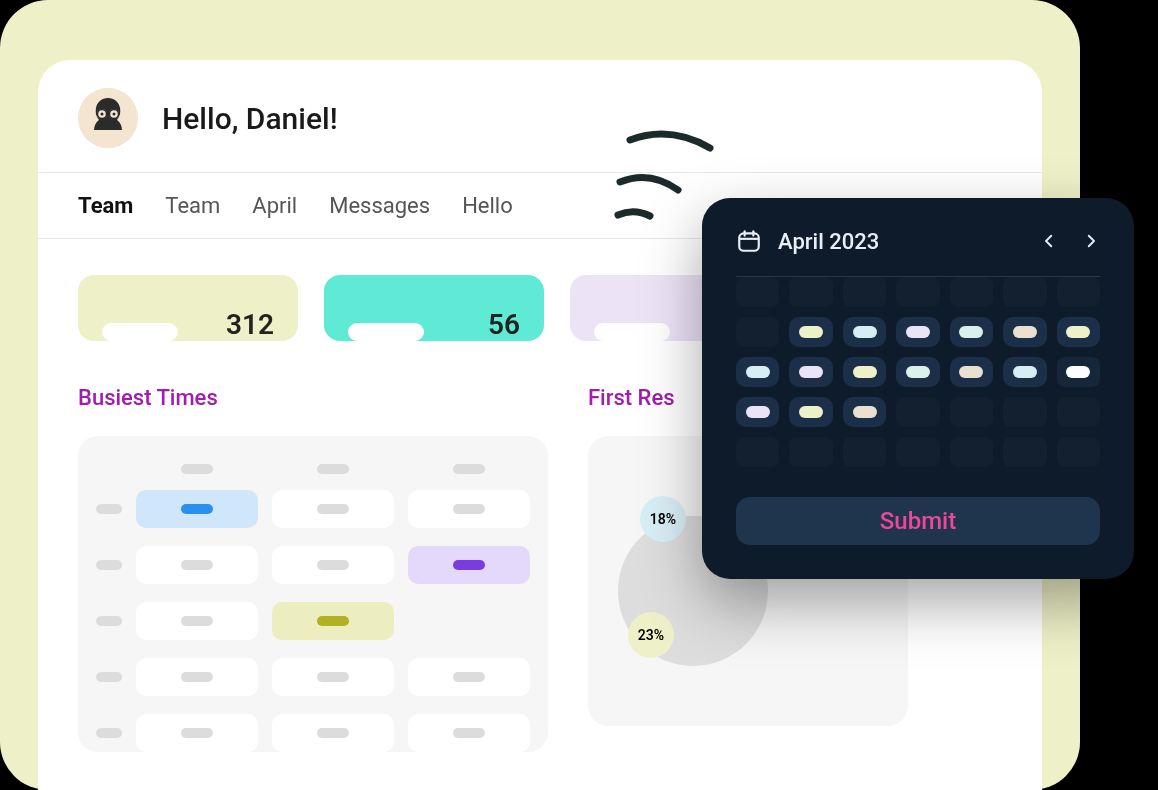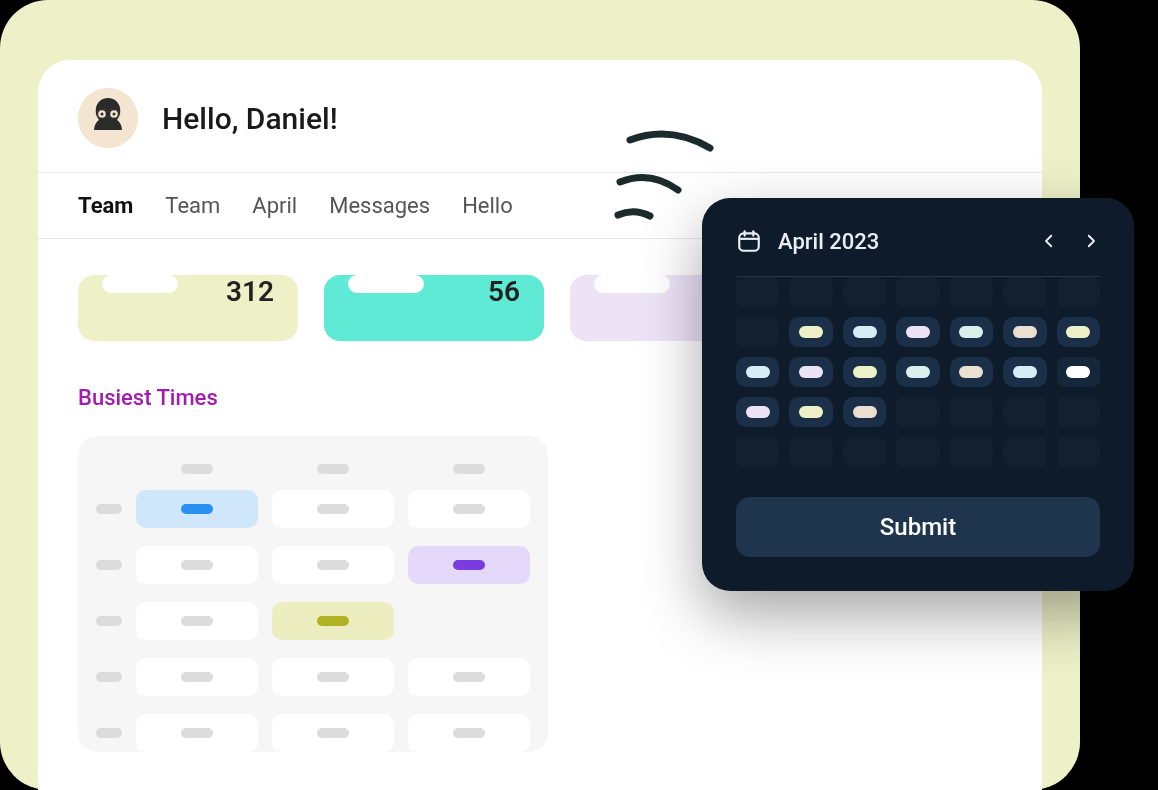--- a/index.html
+++ b/index.html
@@ -8,21 +8,21 @@
 .card { background:#fff; border-radius:32px 32px 0 0; width:100%; height:100%; overflow:hidden; }
 .hdr { display:flex; align-items:center; gap:24px; padding:28px 40px 24px 40px; border-bottom:1px solid #e8e8e8; }
 .avatar { width:60px; height:60px; border-radius:50%; background:#f5e6d3; position:relative; overflow:hidden; }
 .avatar svg { width:100%; height:100%; }
 .greet { font-size:30px; font-weight:500; color:#1a1a1a; }
 .tabs { display:flex; gap:32px; padding:20px 40px; border-bottom:1px solid #e8e8e8; }
 .tab { font-size:22px; color:#555; cursor:pointer; }
 .tab.active { font-weight:700; color:#111; }
 .body { padding:36px 40px 0 40px; }
 .stats { display:flex; gap:26px; margin-bottom:44px; }
-.stat { flex:0 0 220px; height:66px; border-radius:16px; display:flex; align-items:flex-start; padding:0 24px; gap:18px; }
+.stat { flex:0 0 220px; height:66px; border-radius:16px; display:flex; align-items:flex-end; padding:0 24px; gap:18px; }
 .stat .bar { flex:0 0 76px; height:18px; background:#fff; border-radius:10px; }
 .stat .num { font-size:28px; font-weight:600; color:#222; margin-left:auto; }
 .s0 { background:#eef0c7; }
 .s1 { background:#5eead4; }
 .s2 { background:#ece3f7; }
 .panels { display:flex; gap:40px; }
 .panel { }
 .plbl { font-size:22px; font-weight:500; color:#a21caf; margin-bottom:26px; }
 .bt { background:#f6f6f6; border-radius:20px; padding:26px 18px 0 18px; width:470px; }
 .btrow { display:flex; align-items:center; gap:14px; margin-bottom:18px; }
@@ -52,21 +52,21 @@
 .calnav { margin-left:auto; display:flex; gap:24px; }
 .chev { width:18px; height:18px; cursor:pointer; }
 .grid { display:grid; grid-template-columns:repeat(7,1fr); gap:10px 10px; margin-bottom:30px; }
 .day { height:30px; border-radius:8px; background:#17273b; display:flex; align-items:center; justify-content:center; }
 .day .dp { width:24px; height:12px; border-radius:6px; }
 .selgrp { background:#1b3048; border-radius:10px; }
 
 .c-cream .dp{background:#eef0c7;} .c-blue .dp{background:#d8eef5;} .c-lilac .dp{background:#ece3f7;} .c-mint .dp{background:#d9f1ea;} .c-beige .dp{background:#e9e0d2;} .c-white .dp{background:#fff;}
 .dim { background:#13202f; }
 .dim .dp { background:transparent; }
-.submit { width:100%; height:60px; background:#1f344d; border:none; border-radius:14px; color:#ffffff; font-size:24px; font-weight:500; cursor:pointer; }
+.submit { width:100%; height:48px; background:#1f344d; border:none; border-radius:14px; color:#ec4899; font-size:24px; font-weight:500; cursor:pointer; }
 
 
 .scribble { position:absolute; left:600px; top:120px; width:140px; height:110px; pointer-events:none; }
 </style>
 </head>
 <body>
 
 <div class="outer">
   <div class="card">
     <div class="hdr">
@@ -173,20 +173,28 @@
                 <div class="btcell">
                   <div class="pill"></div>
                 </div>
                 <div class="btcell">
                   <div class="pill"></div>
                 </div>
                 <div class="btcell">
                   <div class="pill"></div>
                 </div>
               </div>
+          </div>
+        </div>
+        <div class="panel">
+          <div class="plbl">First Res</div>
+          <div class="fr">
+            <div class="donut"></div>
+            <div class="badge b1">18%</div>
+            <div class="badge b2">23%</div>
           </div>
         </div>
       </div>
     </div>
   </div>
 </div>
 
 <svg class="scribble" viewBox="0 0 140 110">
   <path d="M30 20 Q70 5 110 28" stroke="#1b2b2b" stroke-width="7" fill="none" stroke-linecap="round"></path>
   <path d="M20 62 Q50 50 78 70" stroke="#1b2b2b" stroke-width="7" fill="none" stroke-linecap="round"></path>

